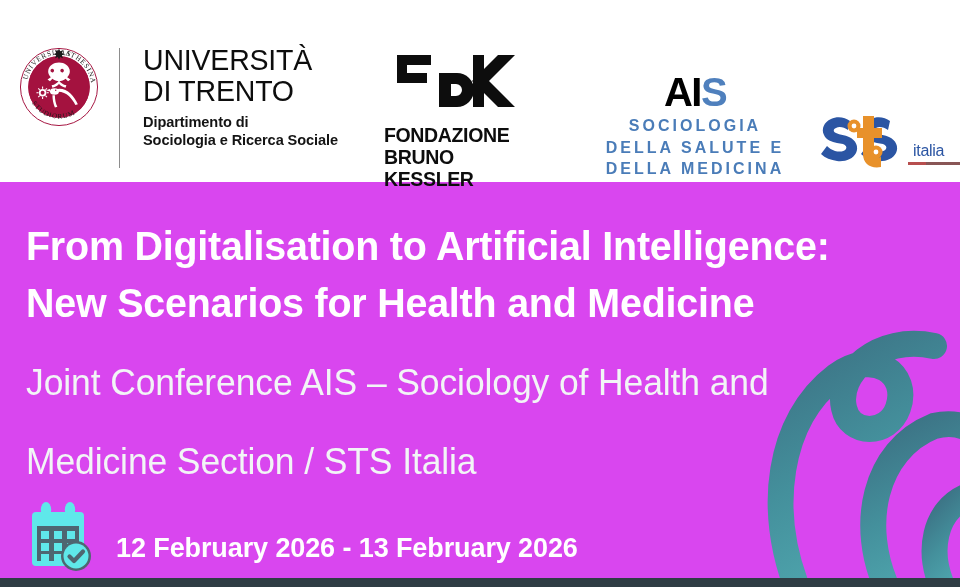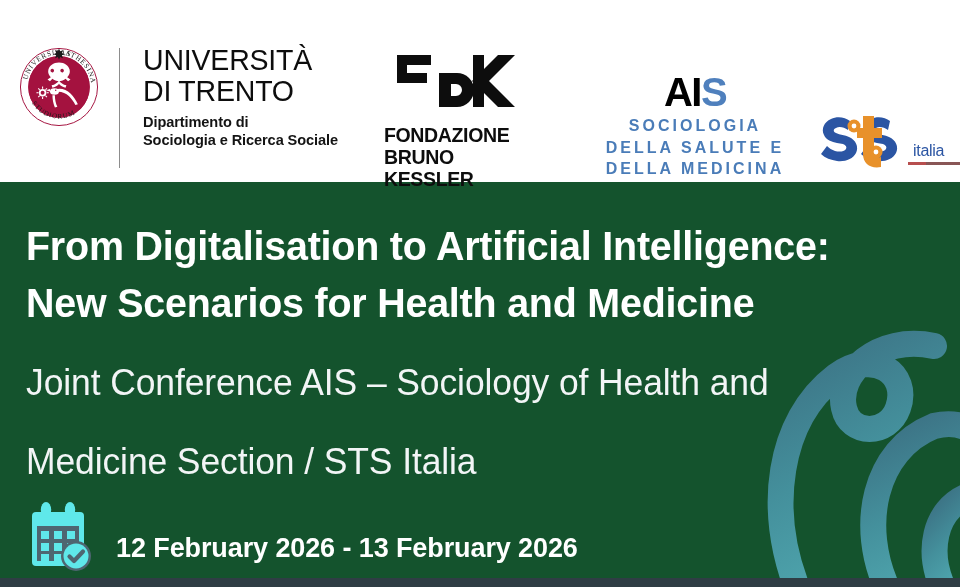--- a/index.html
+++ b/index.html
@@ -114,21 +114,21 @@
     position:absolute; left:88px; top:50px;
     width:52px; height:3px;
     background:linear-gradient(90deg,#a52222 0 35%,#6b2b2b 35% 100%);
     opacity:.8;
   }
 
   
   #panel {
     position:absolute; left:0; top:182px;
     width:960px; height:396px;
-    background:#14532d;
+    background:#d946ef;
     overflow:hidden;
   }
 
   
   #decor {
     position:absolute; right:-8px; bottom:-12px;
     width:230px; height:290px;
     z-index:1;
     pointer-events:none;
   }

